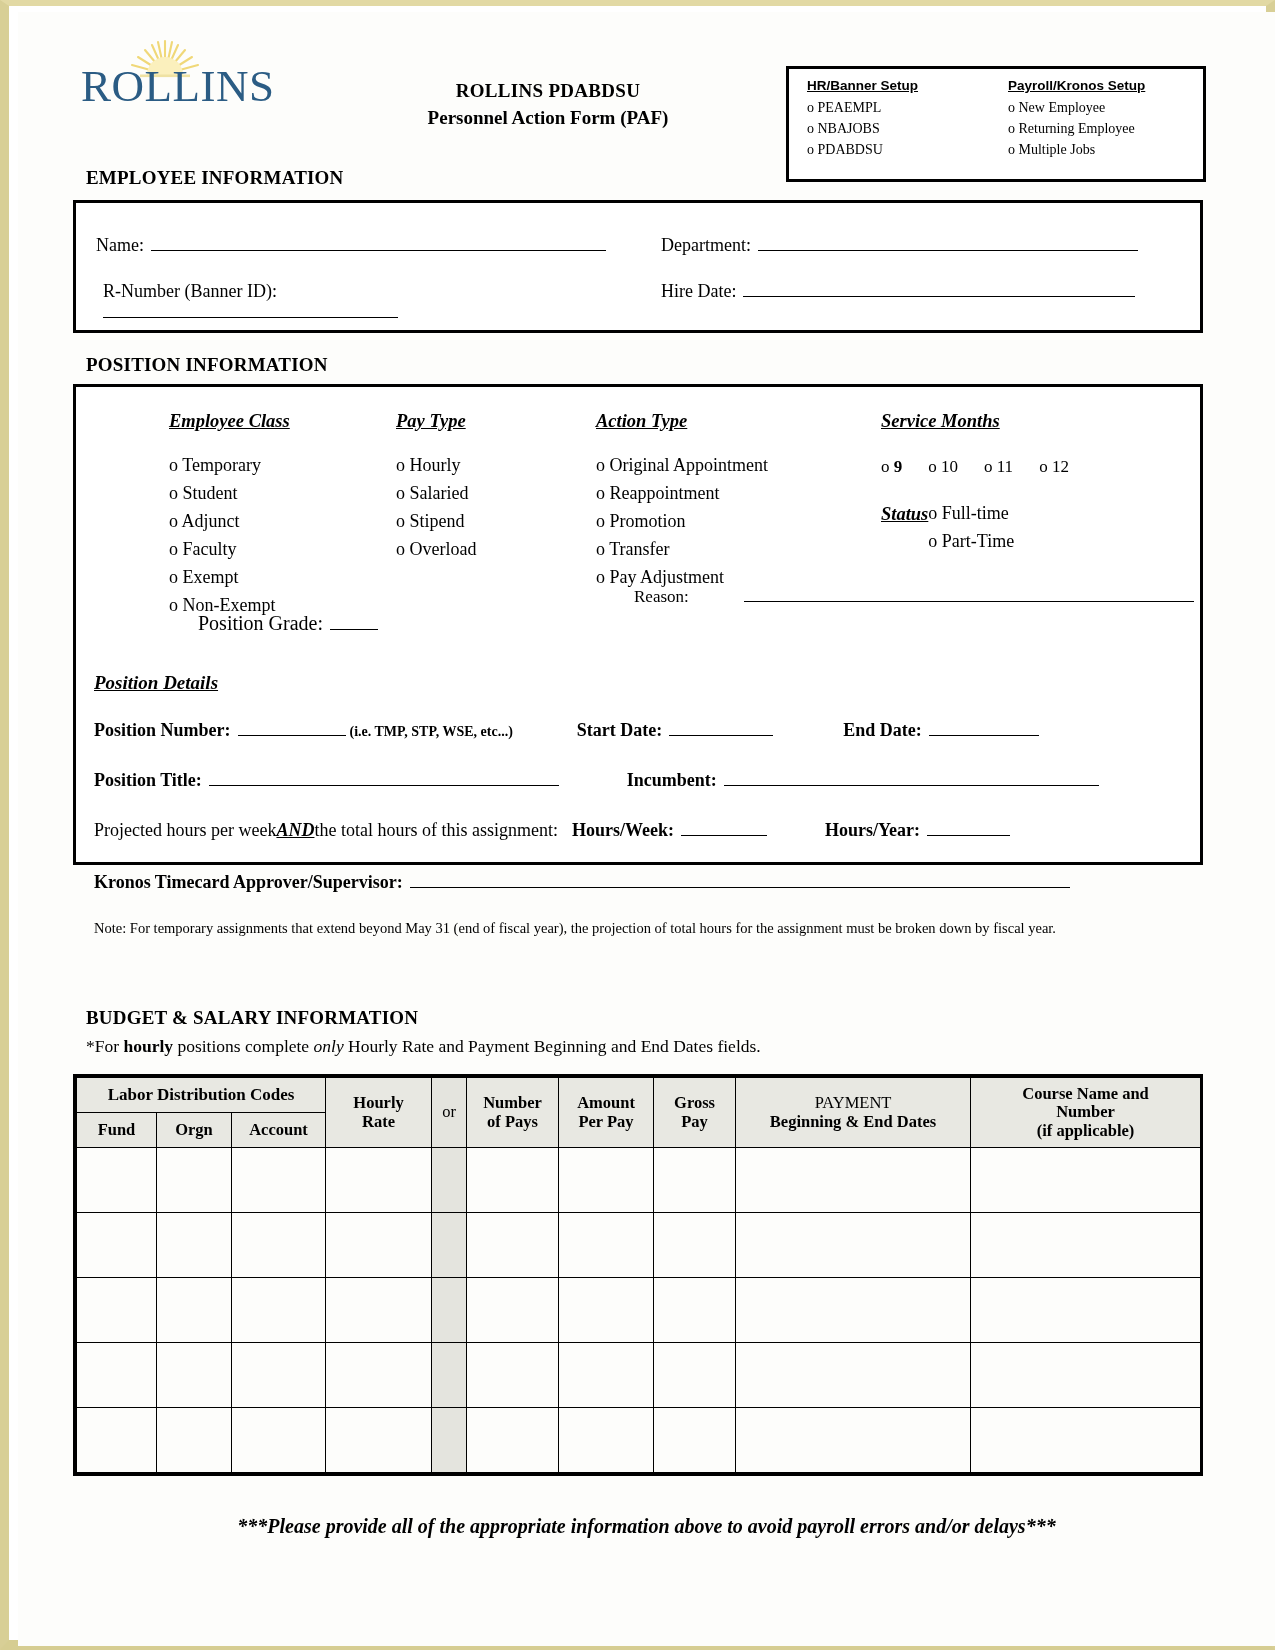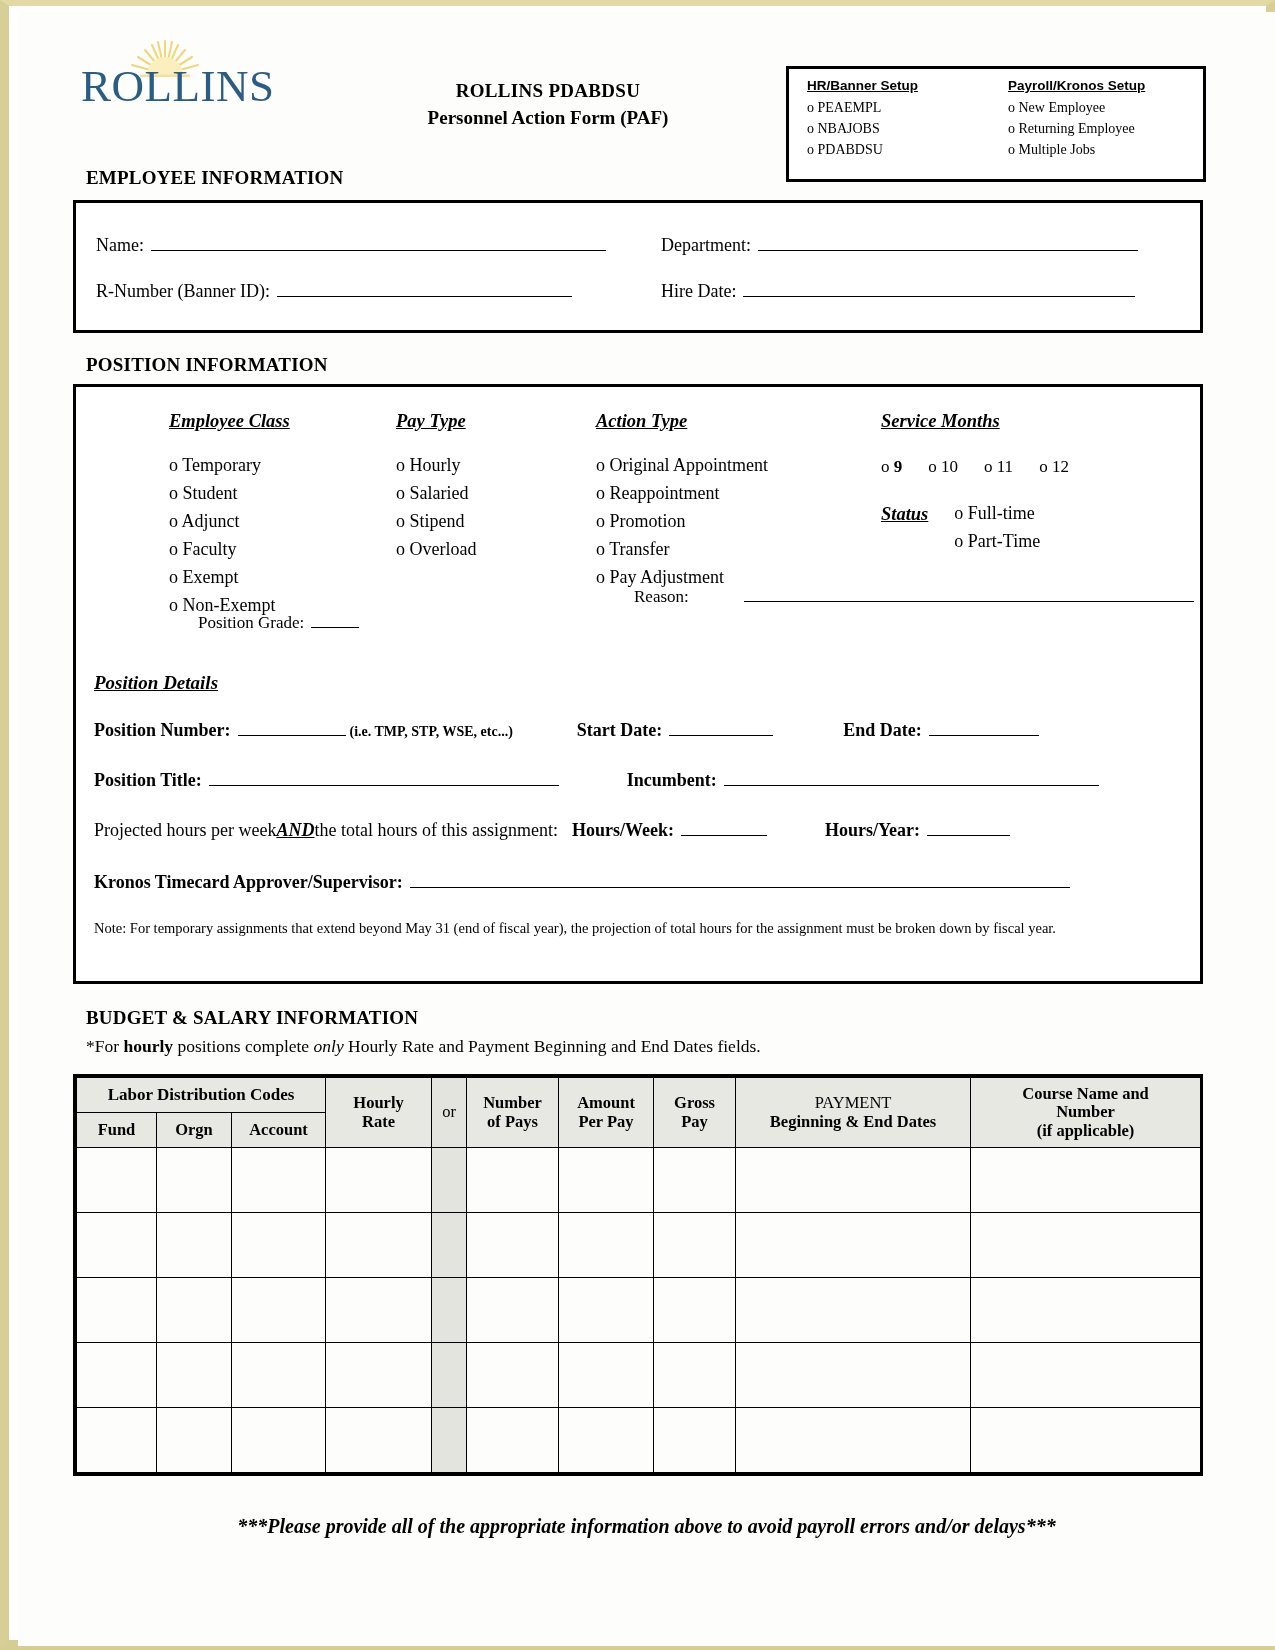--- a/index.html
+++ b/index.html
@@ -151,21 +151,21 @@
     height: 15px;
     margin-left: 7px;
   }
 
   
   .pos-box {
     position: absolute;
     left: 55px;
     top: 372px;
     width: 1130px;
-    height: 600px;
+    height: 481px;
     border: 3px solid #000;
     box-sizing: border-box;
     background: #fff;
   }
   .col-head {
     font-size: 18.5px;
     font-weight: bold;
     font-style: italic;
     text-decoration: underline;
     white-space: nowrap;
@@ -186,35 +186,34 @@
   .months-row { display: flex; gap: 26px; margin-top: 32px; }
   .months-row .opt { font-size: 17px; }
   .month-bold { font-weight: bold; }
 
   .status-row {
     position: absolute;
     left: 805px;
     top: 117px;
     display: flex;
     align-items: flex-start;
-    gap: 26px;
   }
   .status-label {
     font-size: 18.5px;
     font-weight: bold;
     font-style: italic;
     text-decoration: underline;
   }
   .status-opts .opt { margin-bottom: 10px; }
 
   #posgrade {
     position: absolute;
     left: 122px;
     top: 225px;
-    font-size: 17px;
+    font-size: 20px;
     display: flex;
     align-items: baseline;
   }
   #reason-row {
     position: absolute;
     left: 558px;
     top: 199px;
     font-size: 17px;
     display: flex;
     align-items: baseline;
@@ -378,21 +377,21 @@
 
     <div class="emp-box">
       <div class="field-row" style="left:20px; top:32px;">
         <span class="lbl">Name:</span>
         <span class="uline" style="width:455px;"></span>
       </div>
       <div class="field-row" style="left:585px; top:32px;">
         <span class="lbl">Department:</span>
         <span class="uline" style="width:380px;"></span>
       </div>
-      <div class="field-row" style="left:20px; top:78px;">
+      <div class="field-row" style="left:20px; top:78px;flex-direction:column;">
         <span class="lbl">R-Number (Banner ID):</span>
         <span class="uline" style="width:295px;"></span>
       </div>
       <div class="field-row" style="left:585px; top:78px;">
         <span class="lbl">Hire Date:</span>
         <span class="uline" style="width:392px;"></span>
       </div>
     </div>
 
     <div class="section-heading" id="pos-heading">POSITION INFORMATION</div>

